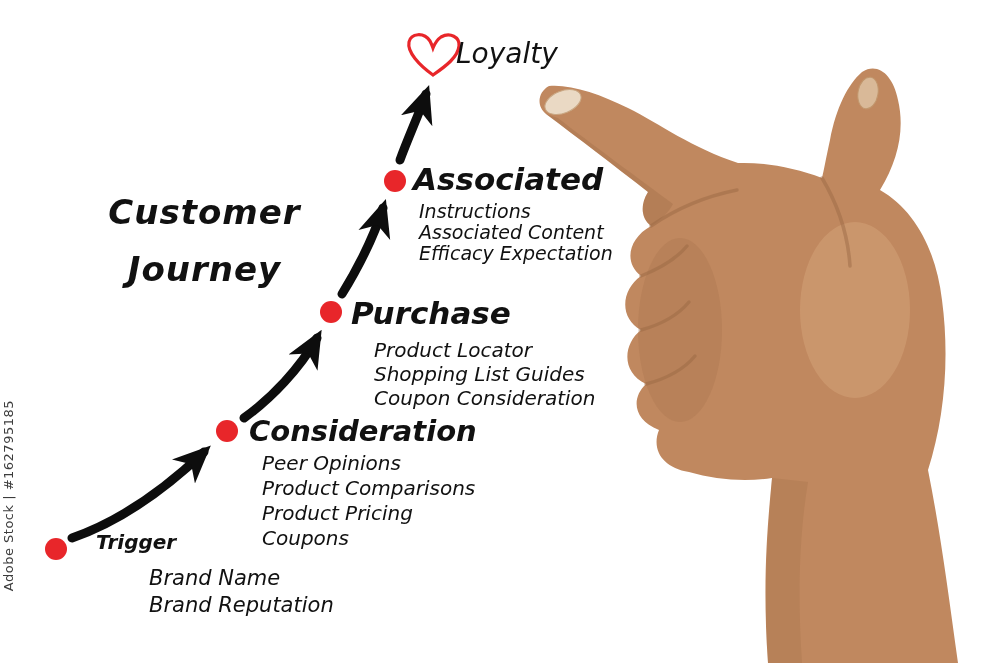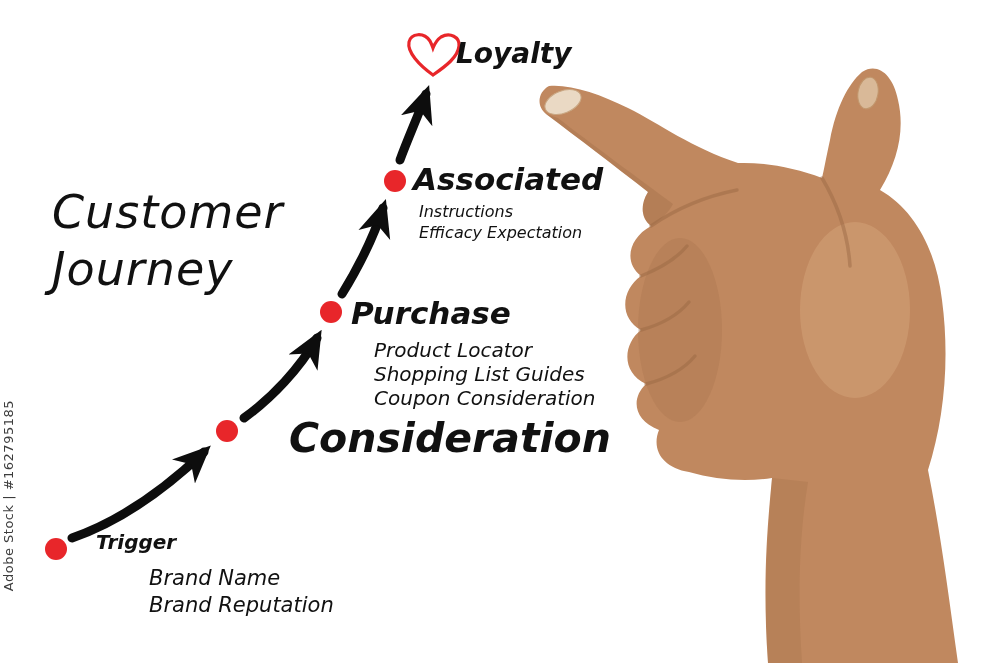--- a/index.html
+++ b/index.html
@@ -3,34 +3,34 @@
 <meta charset="utf-8">
 <style>
   html, body { margin: 0; padding: 0; background: #ffffff; }
   .canvas {
     position: relative; width: 1000px; height: 663px; background: #ffffff;
     overflow: hidden; font-family: "DejaVu Sans", sans-serif; color: #111111;
   }
   .svg-layer { position: absolute; left: 0; top: 0; width: 1000px; height: 663px; }
   .txt { position: absolute; font-style: italic; white-space: nowrap; }
   .title {
-    left: 52px; top: 184px; width: 305px; text-align: left;
-    font-weight: 400; font-size: 46px; line-height: 57px; letter-spacing: 1px;
+    left: 52px; top: 184px; width: 305px; text-align: center;
+    font-weight: 700; font-size: 34px; line-height: 57px; letter-spacing: 1px;
   }
   .stage-name { font-weight: 700; }
   .stage-items div { white-space: nowrap; }
   .name-trigger        { left: 96px;  top: 530px; font-size: 20px; }
   .items-trigger       { left: 114px; top: 565px; font-size: 21px; line-height: 27px; margin-left: 35px; }
-  .name-consideration  { left: 249px; top: 414px; font-size: 41px; margin-left: 40px; }
+  .name-consideration  { left: 249px; top: 414px; font-size: 29px; }
   .items-consideration { left: 262px; top: 451px; font-size: 20px; line-height: 25px; }
   .name-purchase       { left: 351px; top: 295px; font-size: 31px; }
   .items-purchase      { left: 374px; top: 338px; font-size: 20px; line-height: 24px; }
   .name-experience     { left: 413px; top: 161px; font-size: 31px; }
-  .items-experience    { left: 419px; top: 201px; font-size: 16px; line-height: 21px; }
-  .name-loyalty        { left: 456px; top: 37px;  font-size: 28px; font-weight: 700; }
+  .items-experience    { left: 419px; top: 201px; font-size: 19px; line-height: 21px; }
+  .name-loyalty        { left: 456px; top: 37px;  font-size: 28px; font-weight: 400; }
   .watermark {
     position: absolute; left: 1px; top: 400px; writing-mode: vertical-rl;
     transform: rotate(180deg); font-size: 13px; color: #3c3c3c;
     letter-spacing: 0.5px; font-style: normal;
   }
 </style>
 </head>
 <body>
 
 <div class="canvas">
@@ -108,29 +108,36 @@
     <div>Journey</div>
   </div>
 
   <div class="txt stage-name name-trigger">Trigger</div>
   <div class="txt stage-items items-trigger">
     <div>Brand Name</div>
     <div>Brand Reputation</div>
   </div>
 
   <div class="txt stage-name name-consideration">Consideration</div>
+  <div class="txt stage-items items-consideration">
+    <div>Peer Opinions</div>
+    <div>Product Comparisons</div>
+    <div>Product Pricing</div>
+    <div>Coupons</div>
+  </div>
 
   <div class="txt stage-name name-purchase">Purchase</div>
   <div class="txt stage-items items-purchase">
     <div>Product Locator</div>
     <div>Shopping List Guides</div>
     <div>Coupon Consideration</div>
   </div>
 
   <div class="txt stage-name name-experience">Associated</div>
   <div class="txt stage-items items-experience">
     <div>Instructions</div>
+    <div>Associated Content</div>
     <div>Efficacy Expectation</div>
   </div>
 
   <div class="txt stage-name name-loyalty">Loyalty</div>
 
 </div>
 
 </body></html>

